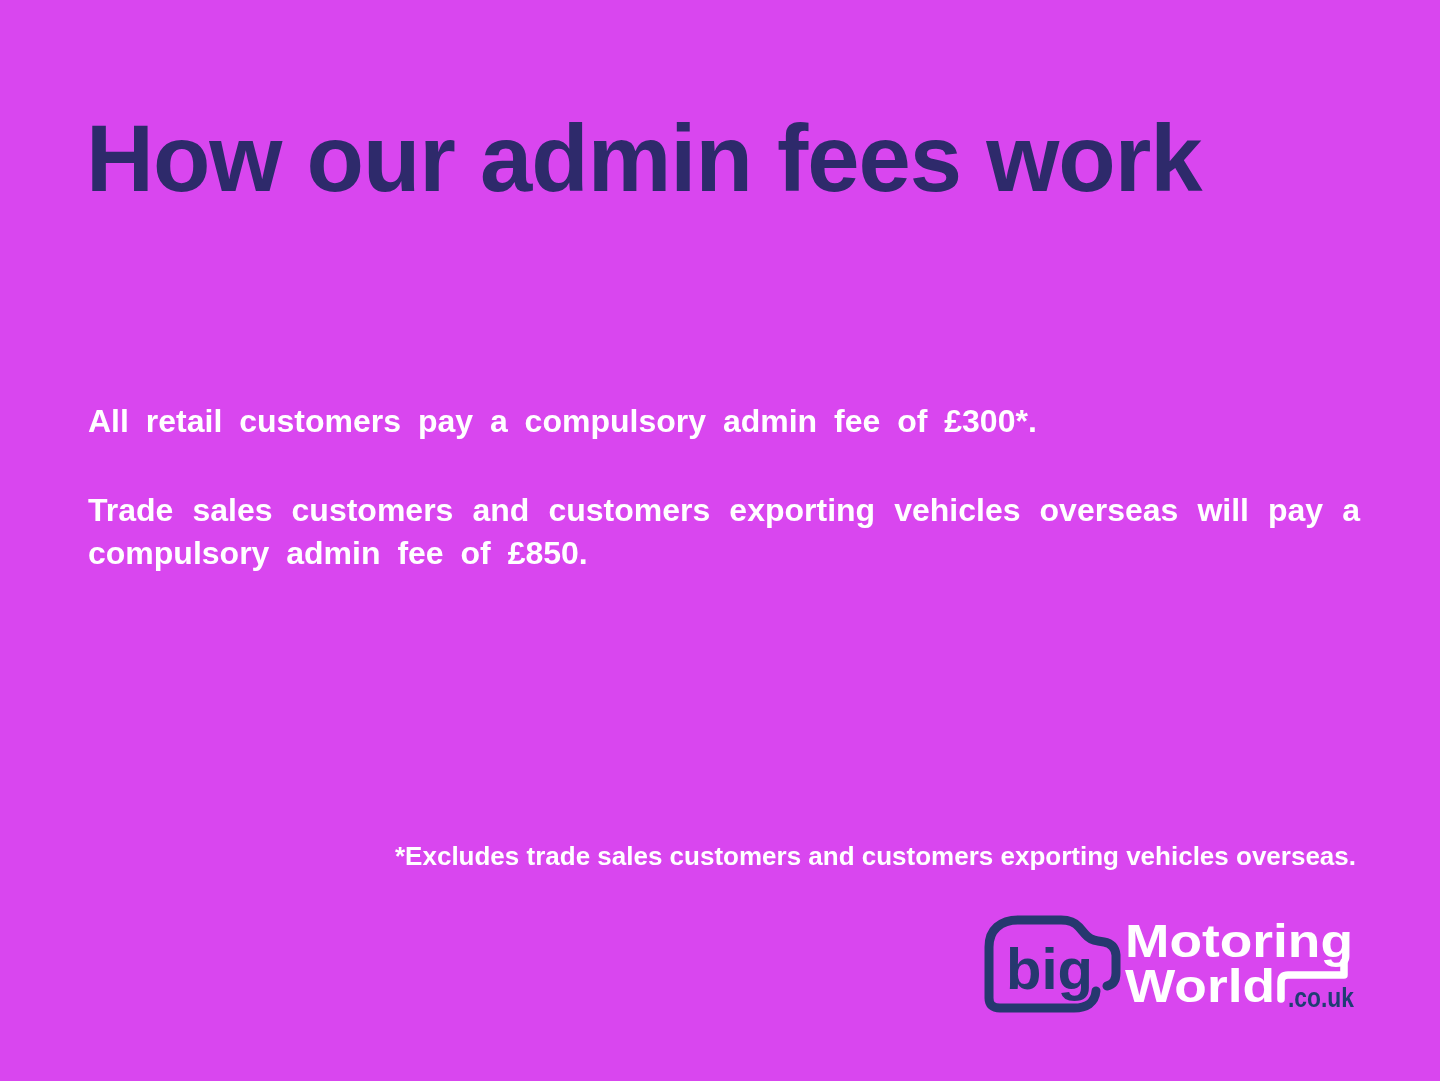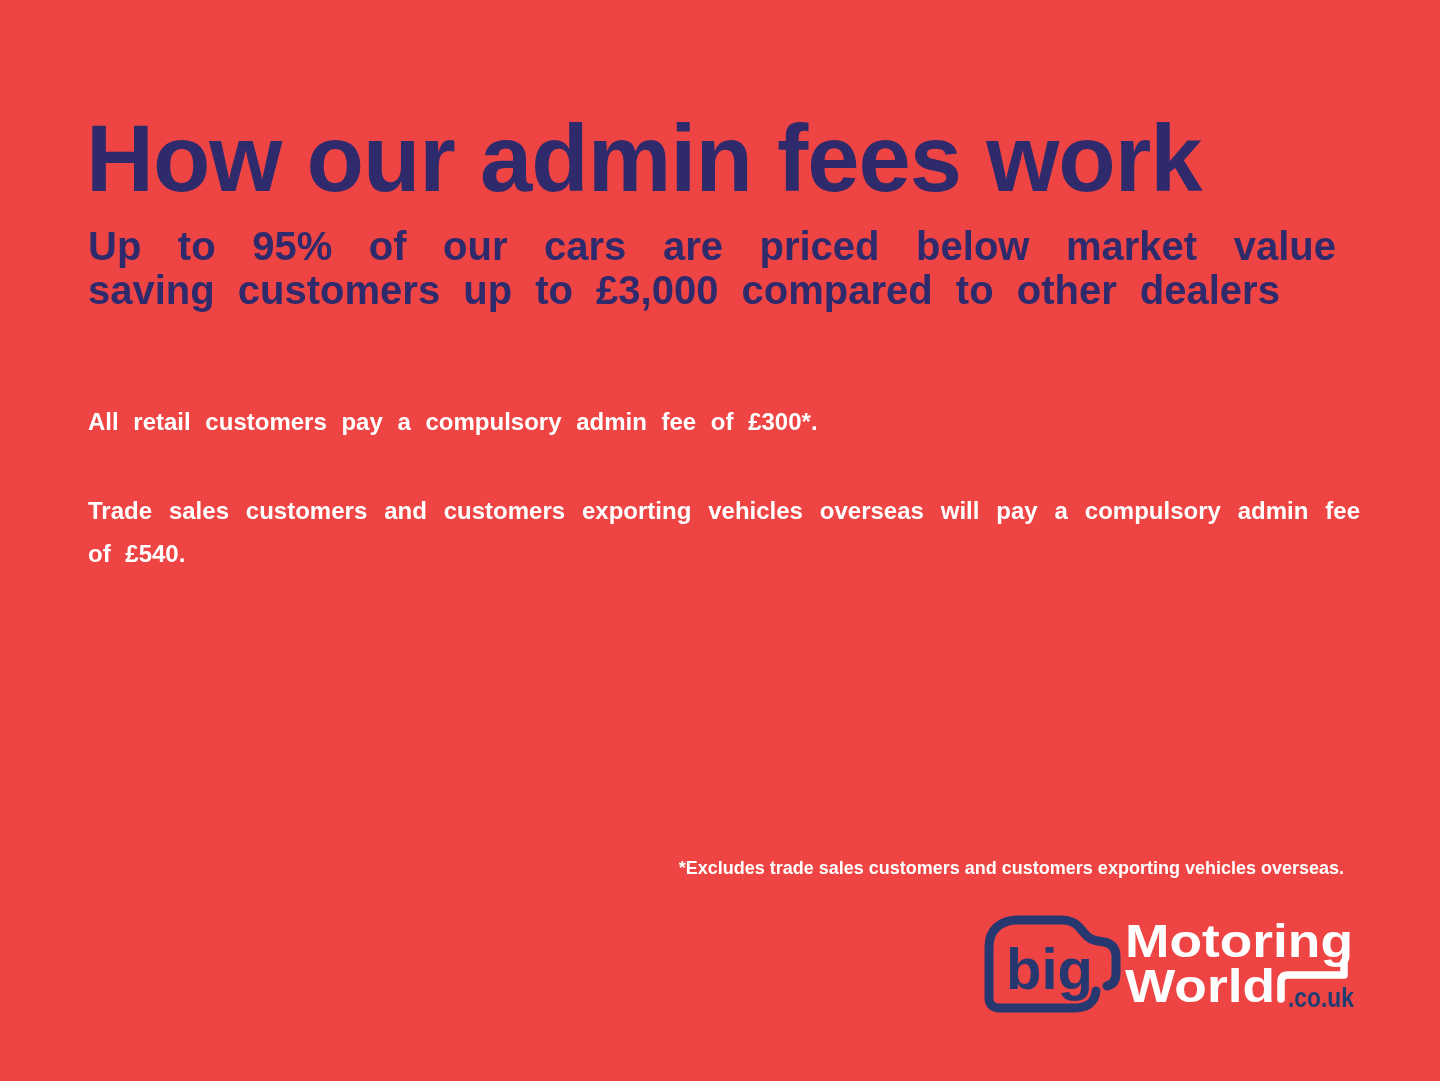--- a/index.html
+++ b/index.html
@@ -4,21 +4,21 @@
 <style>
   html, body {
     margin: 0;
     padding: 0;
     background: #0bd3f1;
   }
   .poster {
     position: relative;
     width: 1440px;
     height: 1081px;
-    background: #ef4444;
+    background: #d946ef;
     overflow: hidden;
     font-family: "Liberation Sans", sans-serif;
   }
   .heading {
     position: absolute;
     left: 86px;
     top: 112px;
     margin: 0;
     font-size: 94px;
     line-height: 1.0;
@@ -40,34 +40,34 @@
     text-align: justify;
   }
   .body-copy {
     position: absolute;
     left: 88px;
     right: 80px;
     top: 400px;
   }
   .body-copy p {
     margin: 0 0 46px 0;
-    font-size: 24px;
+    font-size: 32px;
     line-height: 43px;
     font-weight: bold;
     word-spacing: 8px;
     color: #ffffff;
     text-align: justify;
   }
   .footnote {
     position: absolute;
     left: 88px;
     right: 80px;
     top: 836px;
-    margin: 16px;
-    font-size: 18px;
+    margin: 4px;
+    font-size: 26px;
     line-height: 32px;
     font-weight: bold;
     color: #ffffff;
     text-align: right;
   }
   .logo {
     position: absolute;
     right: 74px;
     bottom: 52px;
     width: 384px;
@@ -81,25 +81,24 @@
   .logo .brand-text { fill: #ffffff; font-size: 46px; }
   .logo .suffix-text { fill: #1f3d73; font-size: 27px; }
 </style>
 </head>
 <body>
 
 <div class="poster">
 
   <h1 class="heading">How our admin fees work</h1>
 
-  <p class="subheading">Up to 95% of our cars are priced below market value saving customers up to £3,000 compared to other dealers</p>
 
   <div class="body-copy">
     <p>All retail customers pay a compulsory admin fee of £300*.</p>
-    <p>Trade sales customers and customers exporting vehicles overseas will pay a compulsory admin fee of £540.</p>
+    <p>Trade sales customers and customers exporting vehicles overseas will pay a compulsory admin fee of £850.</p>
   </div>
 
   <p class="footnote">*Excludes trade sales customers and customers exporting vehicles overseas.</p>
 
   <div class="logo">
     <svg viewBox="0 0 384 124">
 
       <path class="stroke-navy" d="M 114,86
                C 113,98 104,103 92,103
                L 18,103

